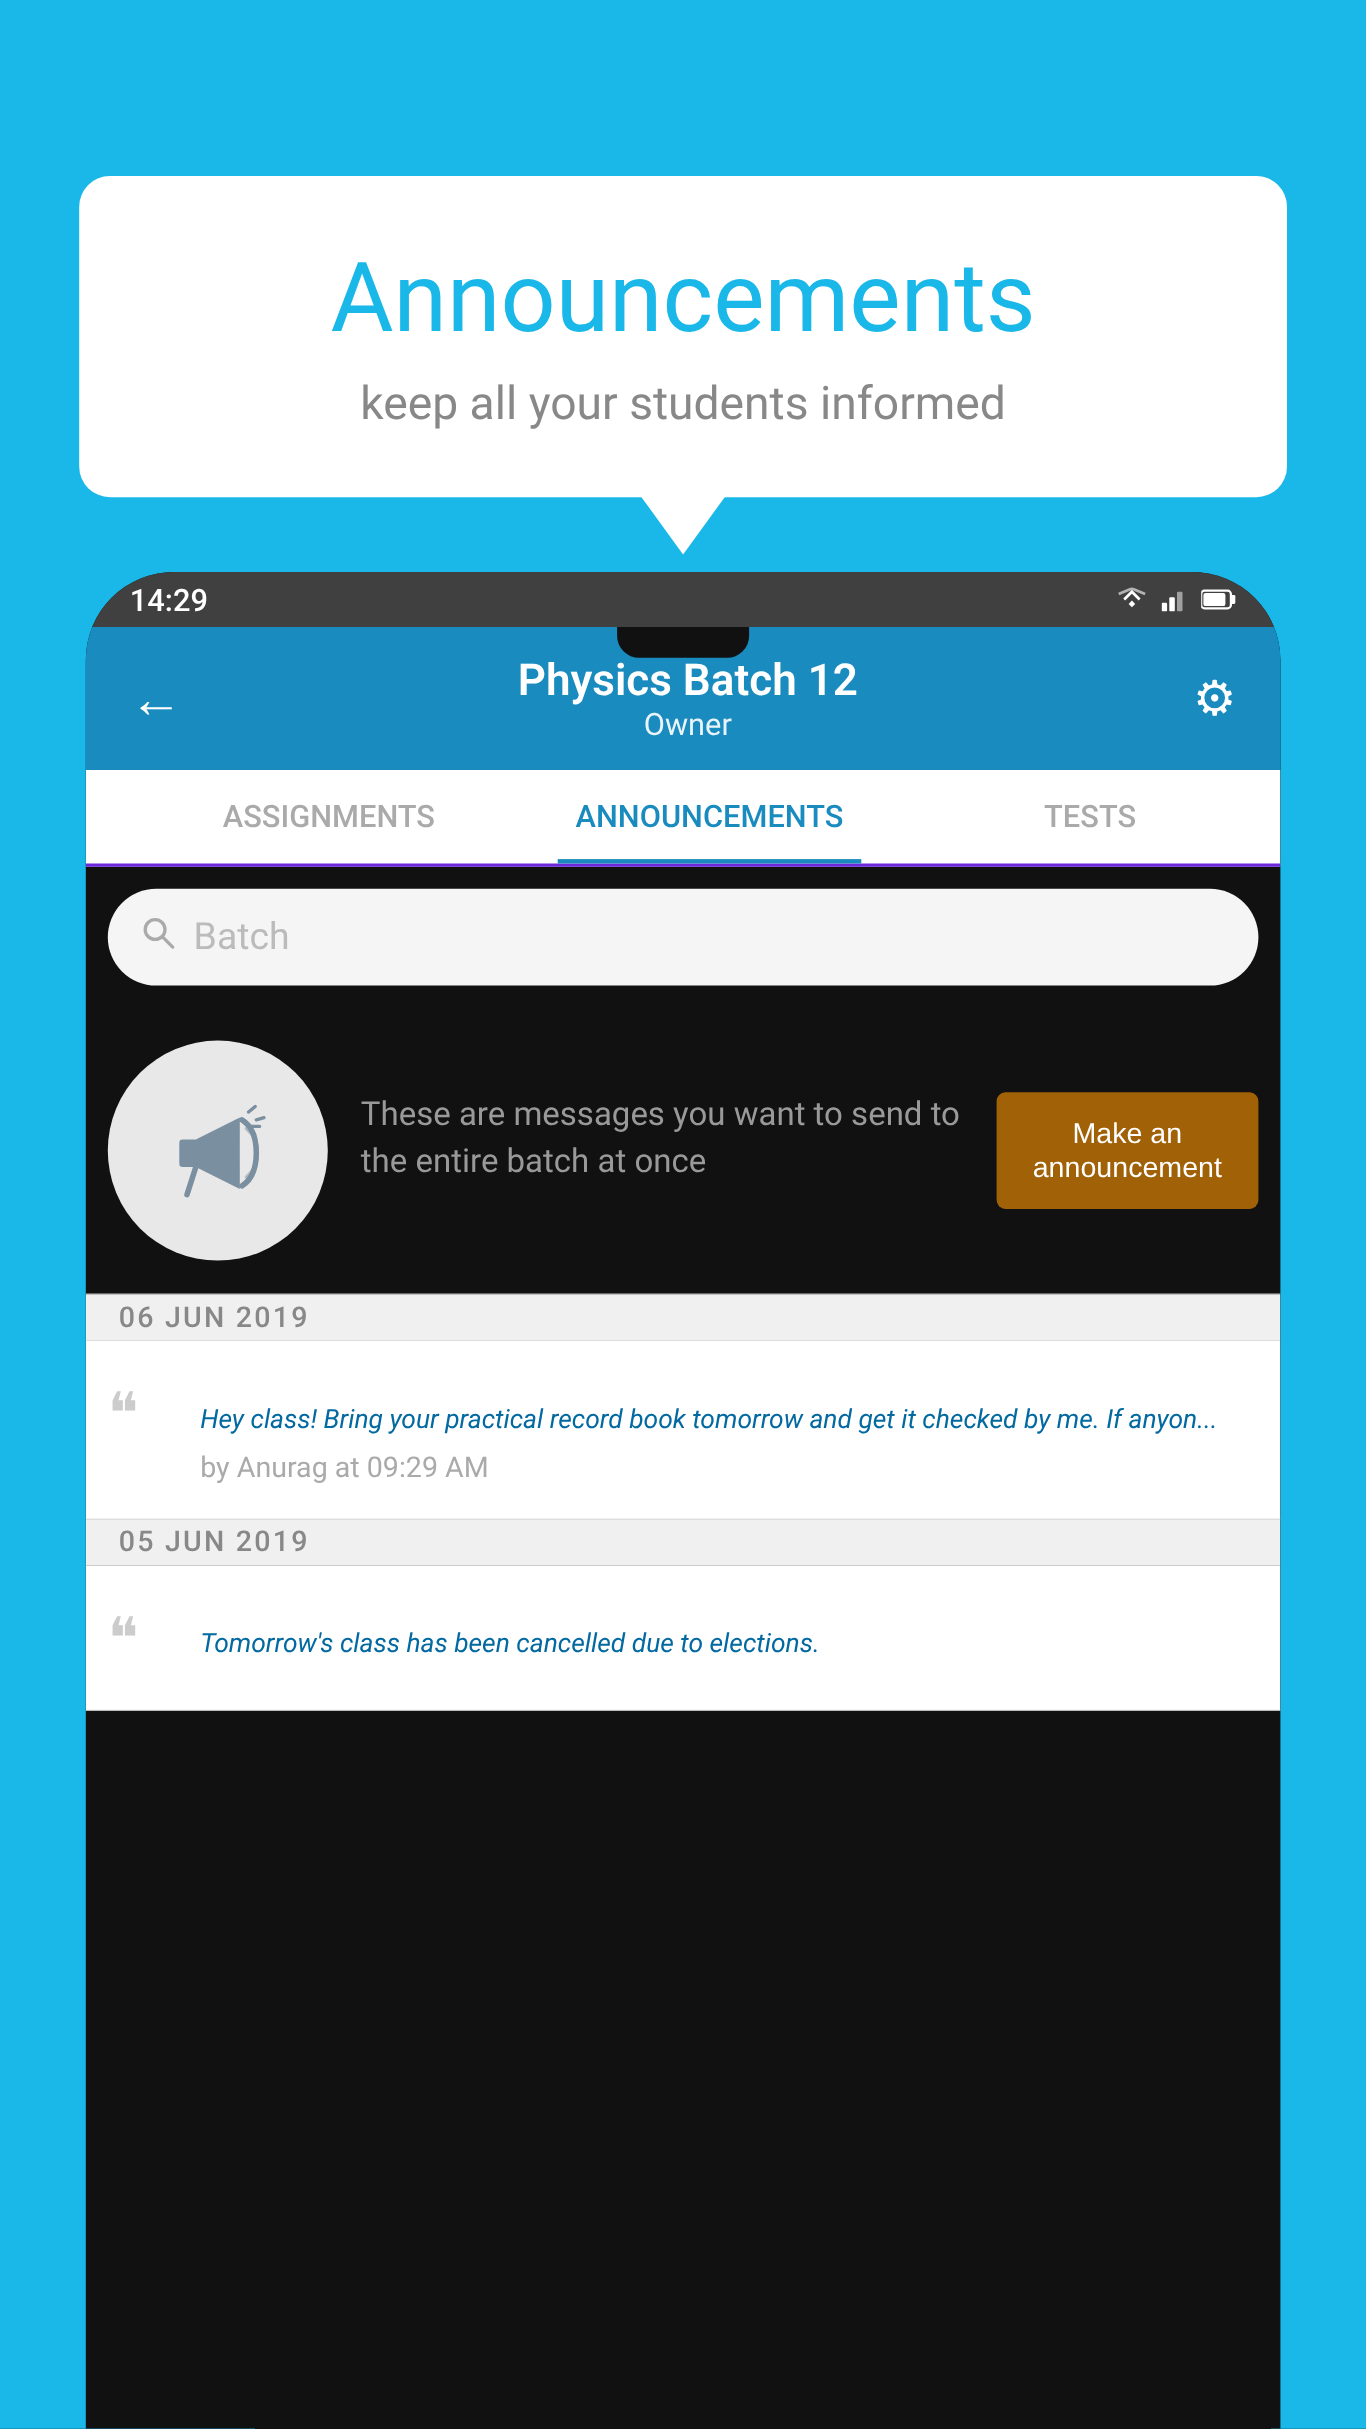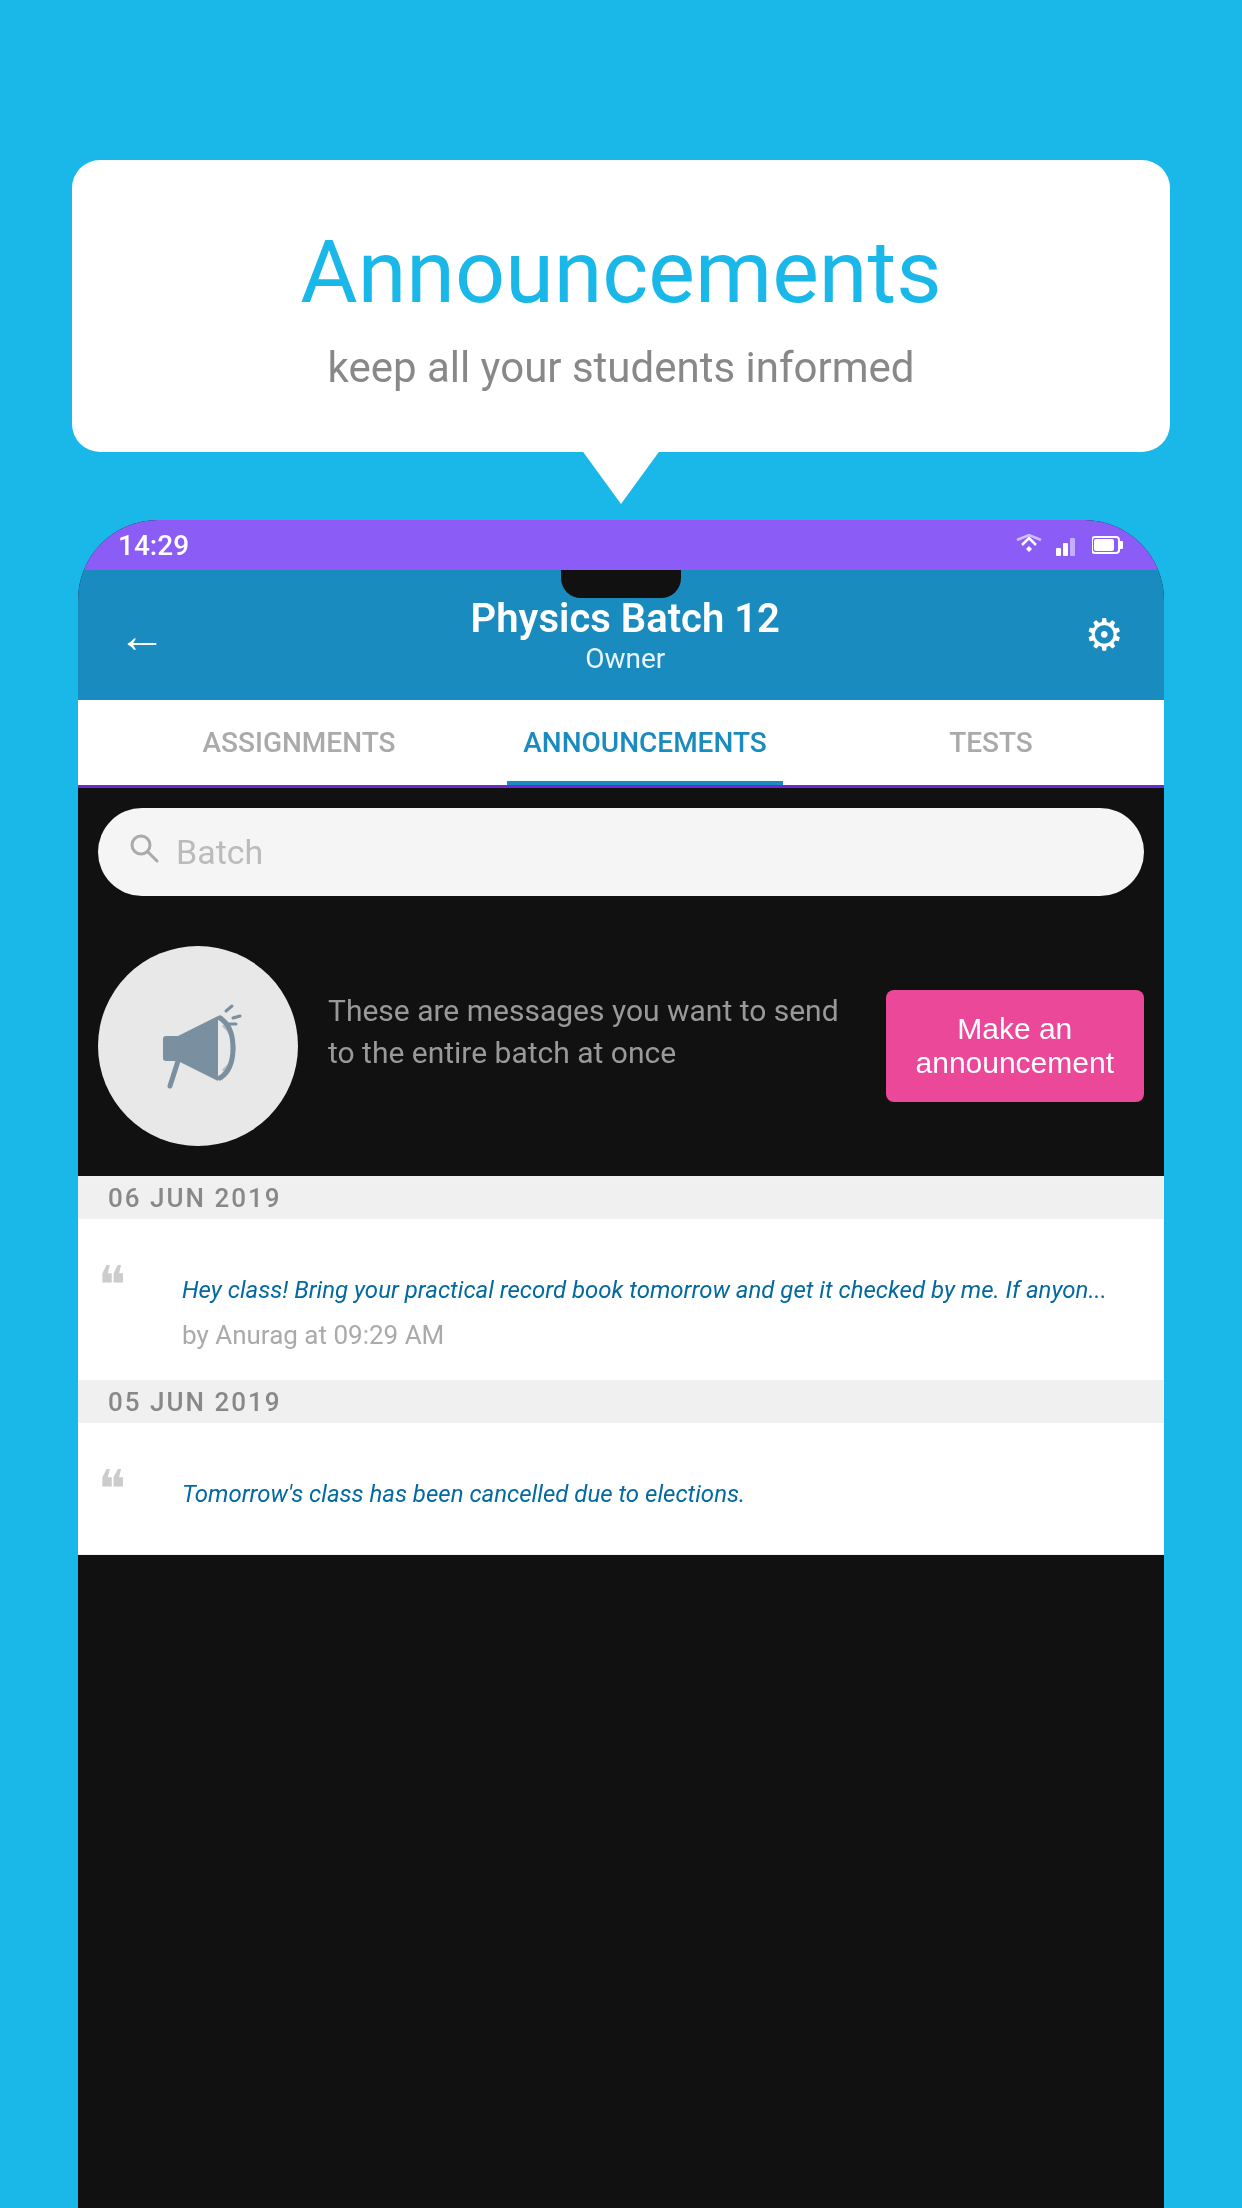--- a/index.html
+++ b/index.html
@@ -62,21 +62,21 @@
       border-radius: 80px 80px 0 0;
       overflow: hidden;
     }
 
     .status-bar {
       position: absolute;
       top: 0;
       left: 0;
       right: 0;
       height: 50px;
-      background: #8b5cf6;
+      background: #404040;
       display: flex;
       align-items: center;
       justify-content: space-between;
       padding: 0 40px;
       z-index: 10;
     }
 
     .status-time {
       color: white;
       font-size: 28px;
@@ -226,26 +226,26 @@
       gap: 24px;
     }
 
     .empty-state-text {
       color: #999;
       font-size: 30px;
       line-height: 1.4;
     }
 
     .make-announcement-btn {
-      background: #ec4899;
+      background: #a16207;
       color: white;
       border: none;
       border-radius: 8px;
       padding: 22px 30px;
-      font-size: 30px;
+      font-size: 26px;
       font-weight: 500;
       cursor: pointer;
       text-align: center;
       align-self: flex-start;
     }
 
     
     .date-divider {
       background: #f0f0f0;
       padding: 6px 30px;

